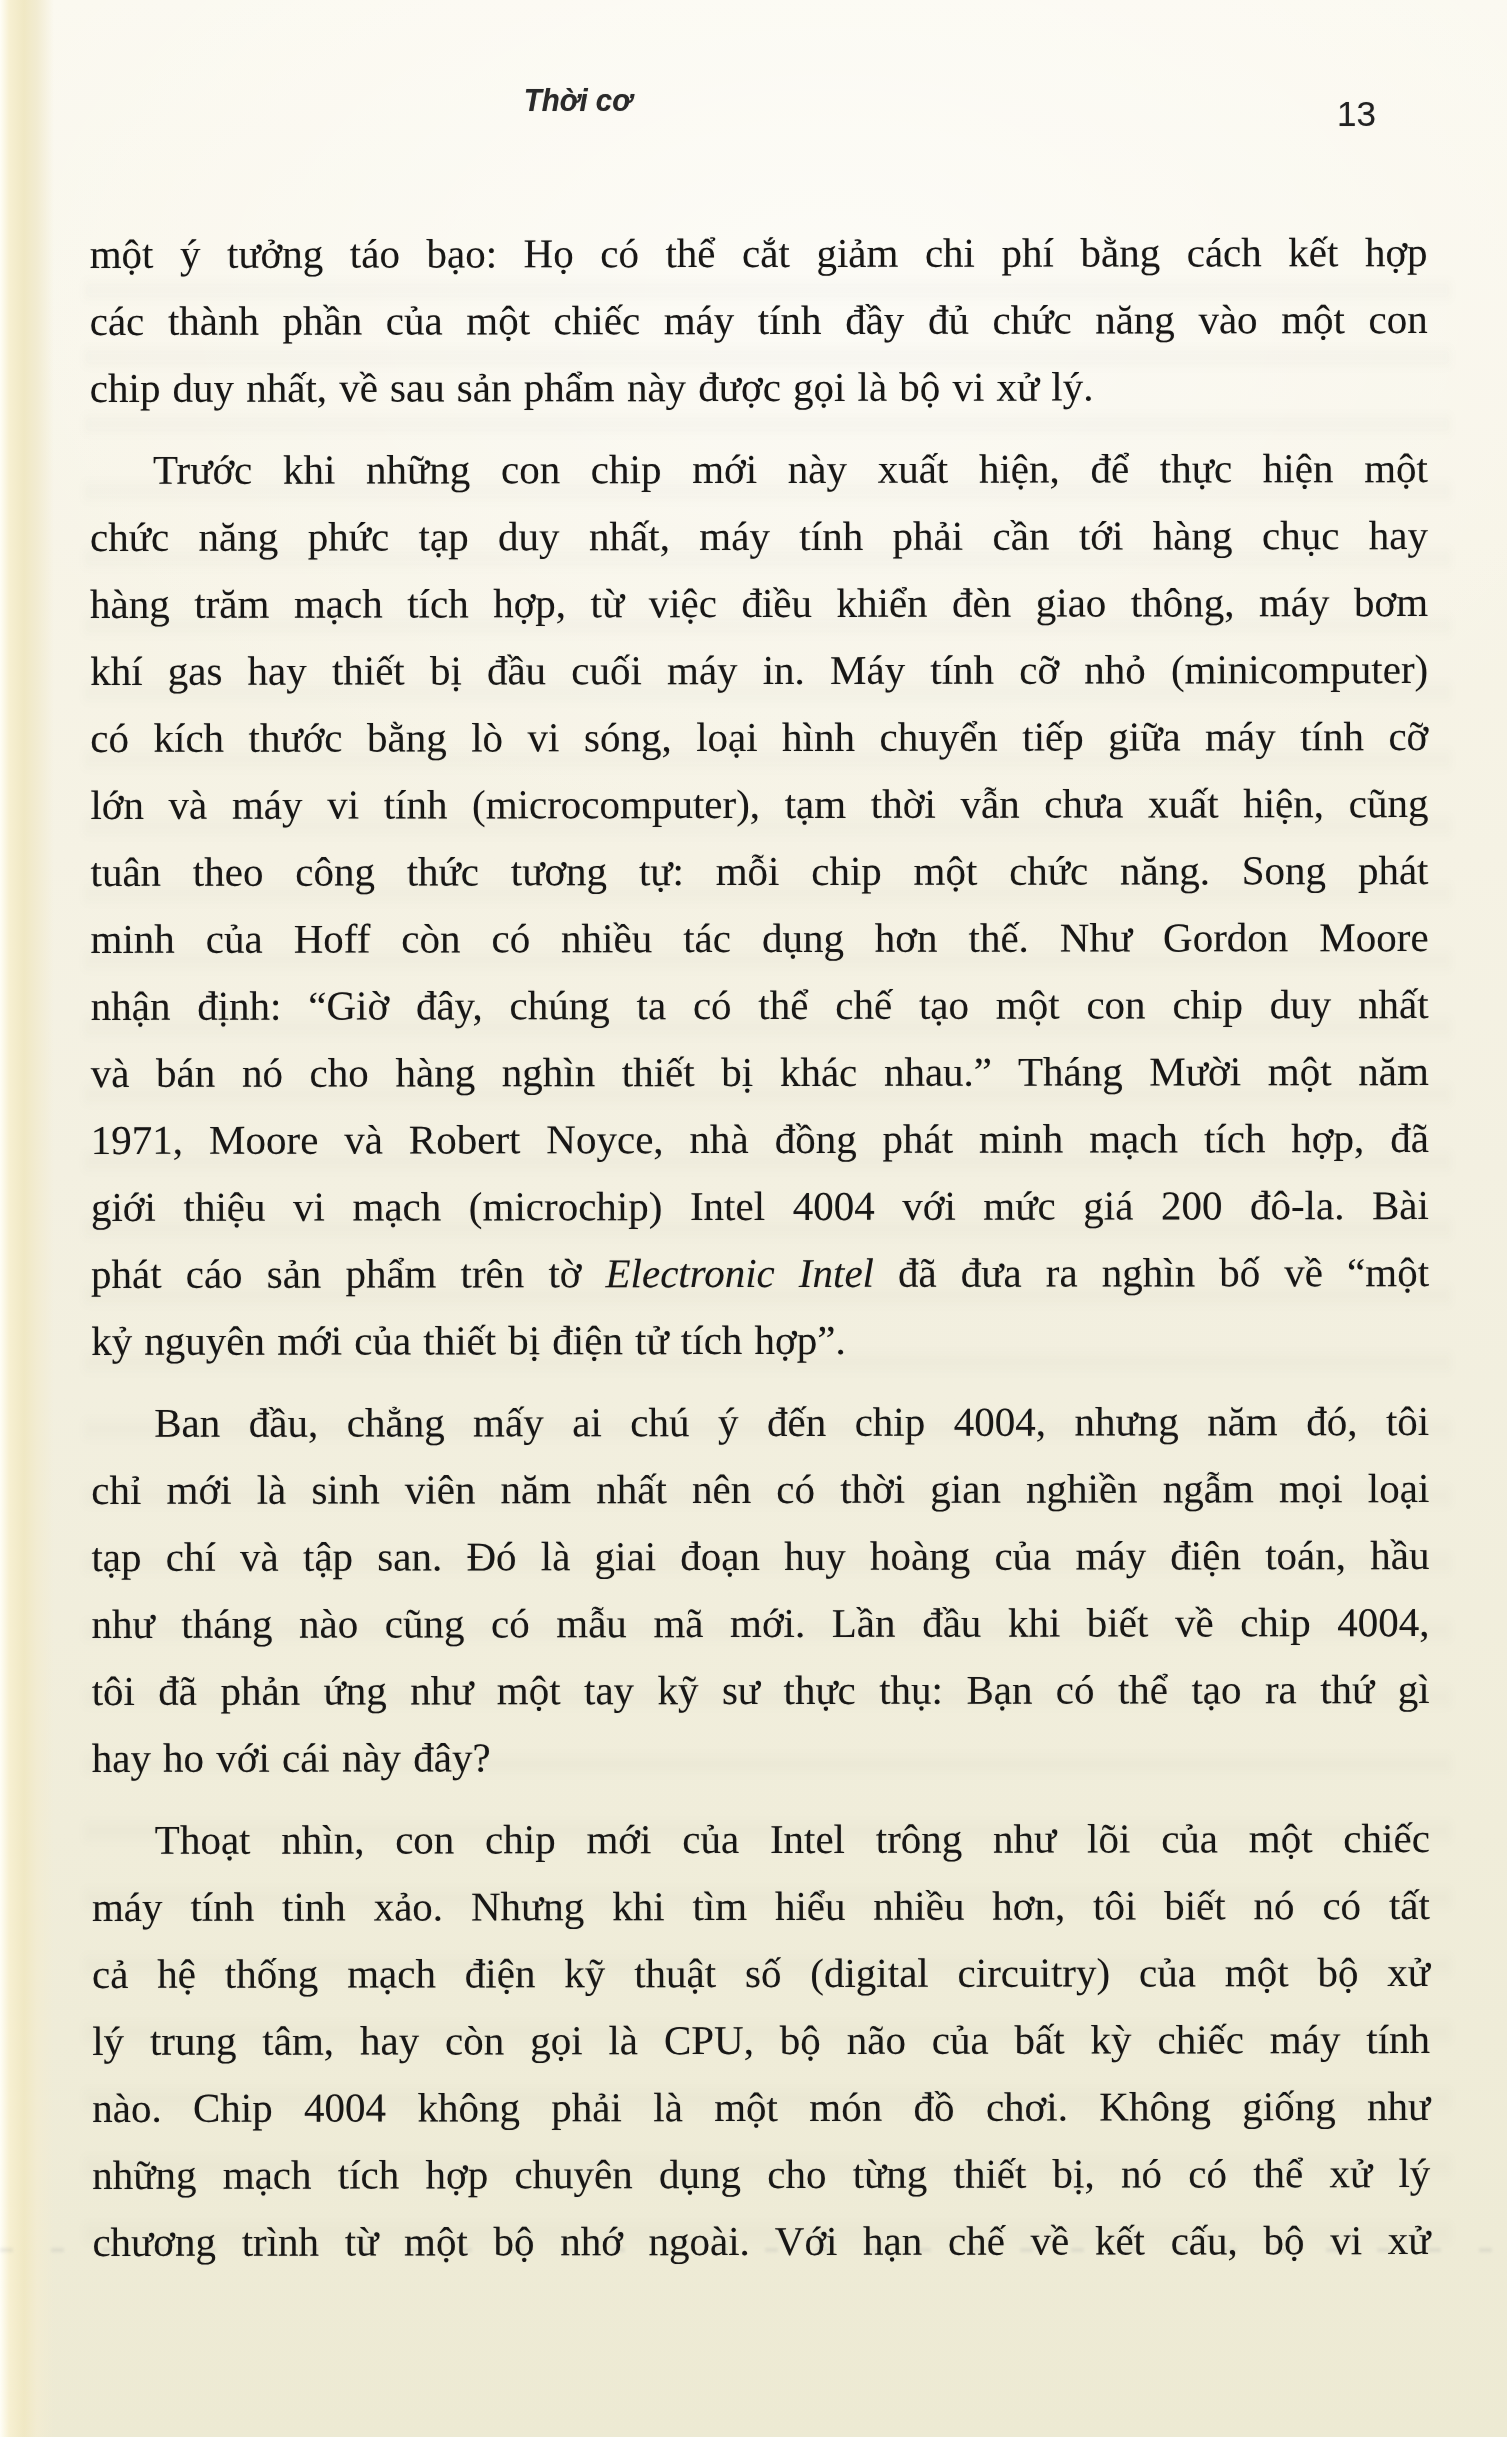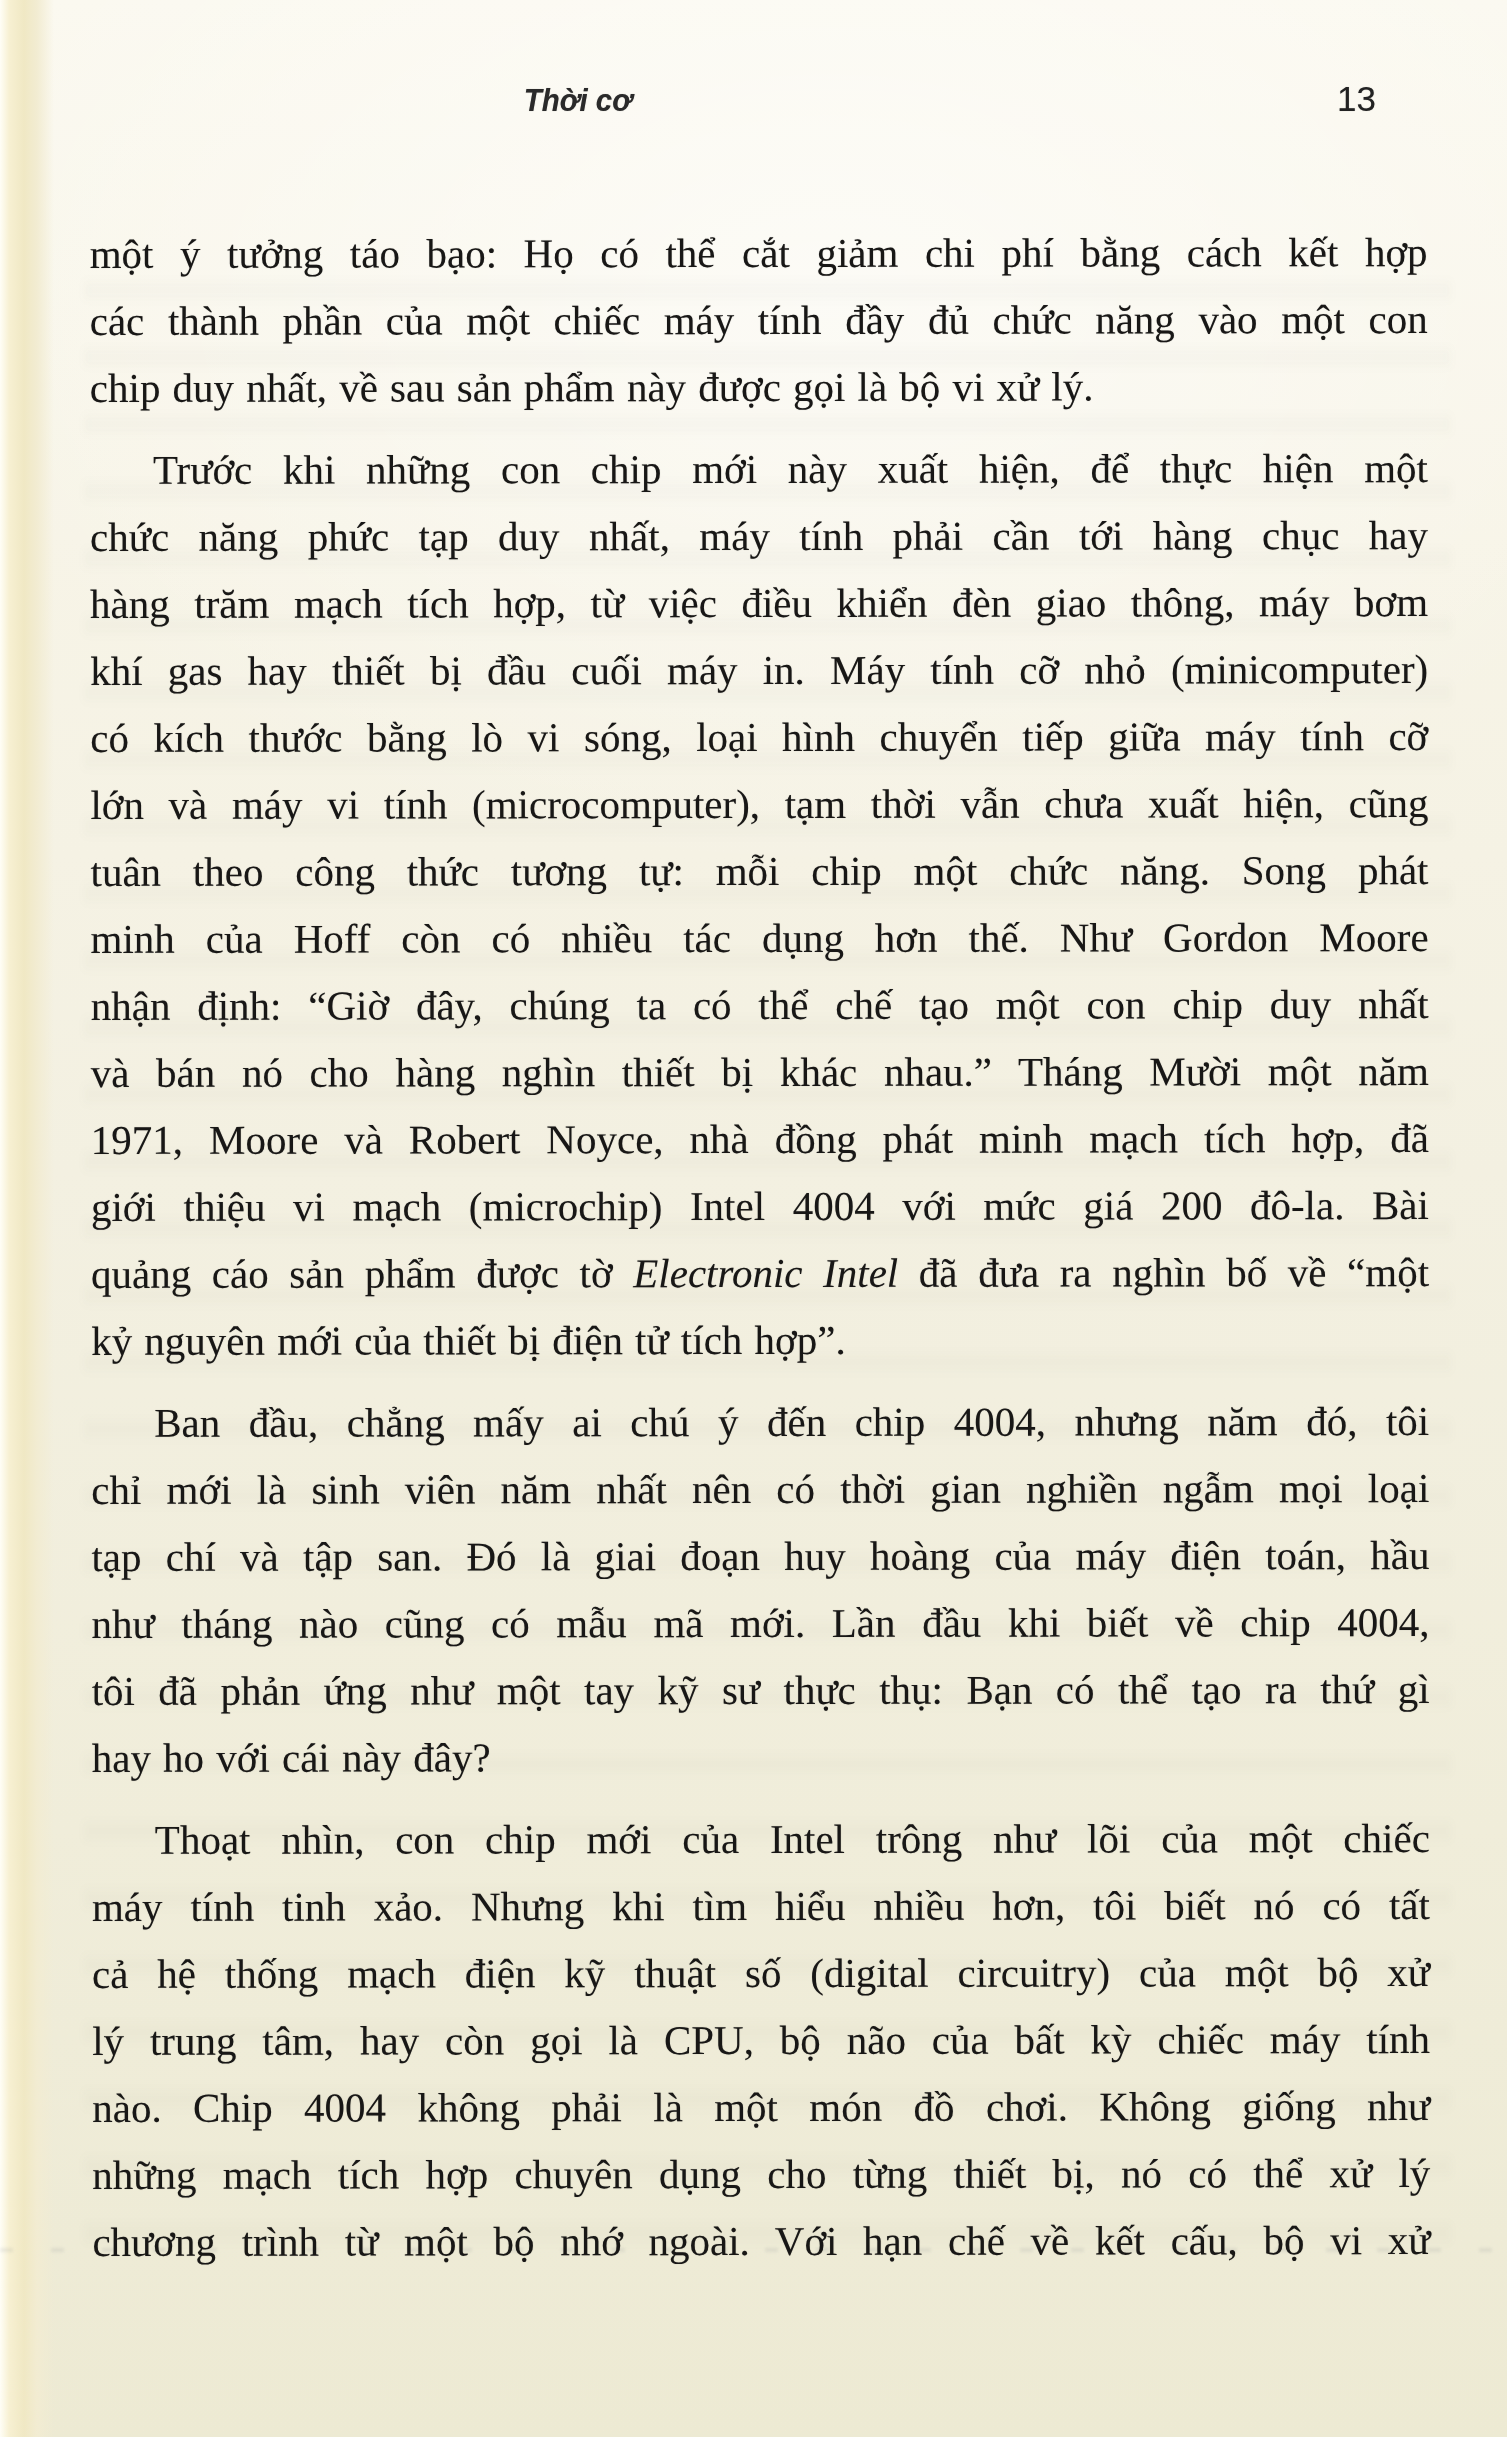--- a/index.html
+++ b/index.html
@@ -58,21 +58,21 @@
     font-style: italic;
     font-weight: 600;
     font-size: 32px;
     letter-spacing: 0px;
     color: #2a2a2a;
     transform: scaleX(.92);
     text-shadow: 0 0 0.9px rgba(40,40,40,.45);
   }
   .page-number {
     position: absolute;
-    top: 79px;
+    top: 94px;
     left: 1337px;
     font-family: "Liberation Sans", sans-serif;
     font-size: 35px;
     font-weight: 500;
     color: #222;
     text-shadow: 0 0 0.9px rgba(40,40,40,.4);
   }
   .text-block {
     position: absolute;
     left: 91px;
@@ -124,21 +124,21 @@
       <div class="line"><span>hàng trăm mạch tích hợp, từ việc điều khiển đèn giao thông, máy bơm</span></div>
       <div class="line"><span>khí gas hay thiết bị đầu cuối máy in. Máy tính cỡ nhỏ (minicomputer)</span></div>
       <div class="line"><span>có kích thước bằng lò vi sóng, loại hình chuyển tiếp giữa máy tính cỡ</span></div>
       <div class="line"><span>lớn và máy vi tính (microcomputer), tạm thời vẫn chưa xuất hiện, cũng</span></div>
       <div class="line"><span>tuân theo công thức tương tự: mỗi chip một chức năng. Song phát</span></div>
       <div class="line"><span>minh của Hoff còn có nhiều tác dụng hơn thế. Như Gordon Moore</span></div>
       <div class="line"><span>nhận định: “Giờ đây, chúng ta có thể chế tạo một con chip duy nhất</span></div>
       <div class="line"><span>và bán nó cho hàng nghìn thiết bị khác nhau.” Tháng Mười một năm</span></div>
       <div class="line"><span>1971, Moore và Robert Noyce, nhà đồng phát minh mạch tích hợp, đã</span></div>
       <div class="line"><span>giới thiệu vi mạch (microchip) Intel 4004 với mức giá 200 đô-la. Bài</span></div>
-      <div class="line"><span>quảng cáo sản phẩm được tờ </span><i>Electronic Intel</i><span> đã đưa ra nghìn bố về “một</span></div>
+      <div class="line"><span>phát cáo sản phẩm trên tờ </span><i>Electronic Intel</i><span> đã đưa ra nghìn bố về “một</span></div>
       <div class="line last-flush"><span>kỷ nguyên mới của thiết bị điện tử tích hợp”.</span></div>
     </div>
     <div class="para indent">
       <div class="line"><span>Ban đầu, chẳng mấy ai chú ý đến chip 4004, nhưng năm đó, tôi</span></div>
       <div class="line"><span>chỉ mới là sinh viên năm nhất nên có thời gian nghiền ngẫm mọi loại</span></div>
       <div class="line"><span>tạp chí và tập san. Đó là giai đoạn huy hoàng của máy điện toán, hầu</span></div>
       <div class="line"><span>như tháng nào cũng có mẫu mã mới. Lần đầu khi biết về chip 4004,</span></div>
       <div class="line"><span>tôi đã phản ứng như một tay kỹ sư thực thụ: Bạn có thể tạo ra thứ gì</span></div>
       <div class="line last-flush"><span>hay ho với cái này đây?</span></div>
     </div>

